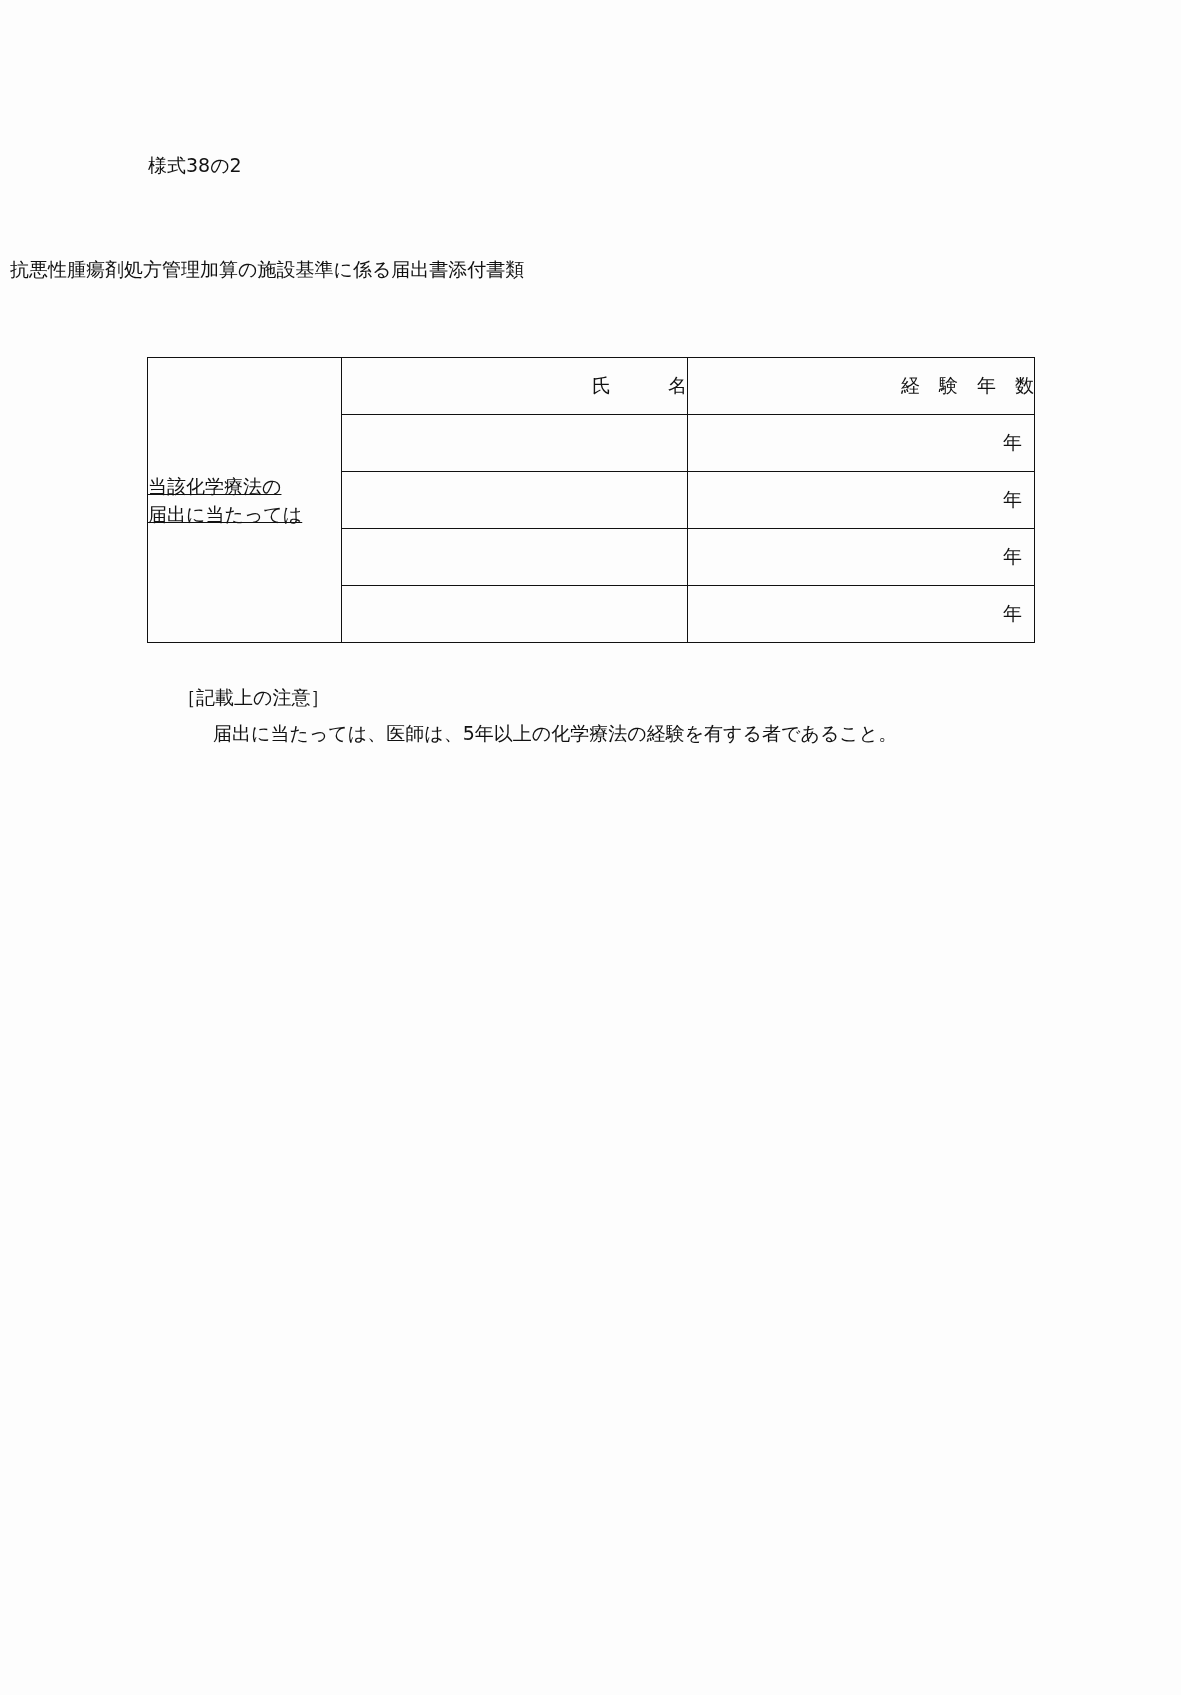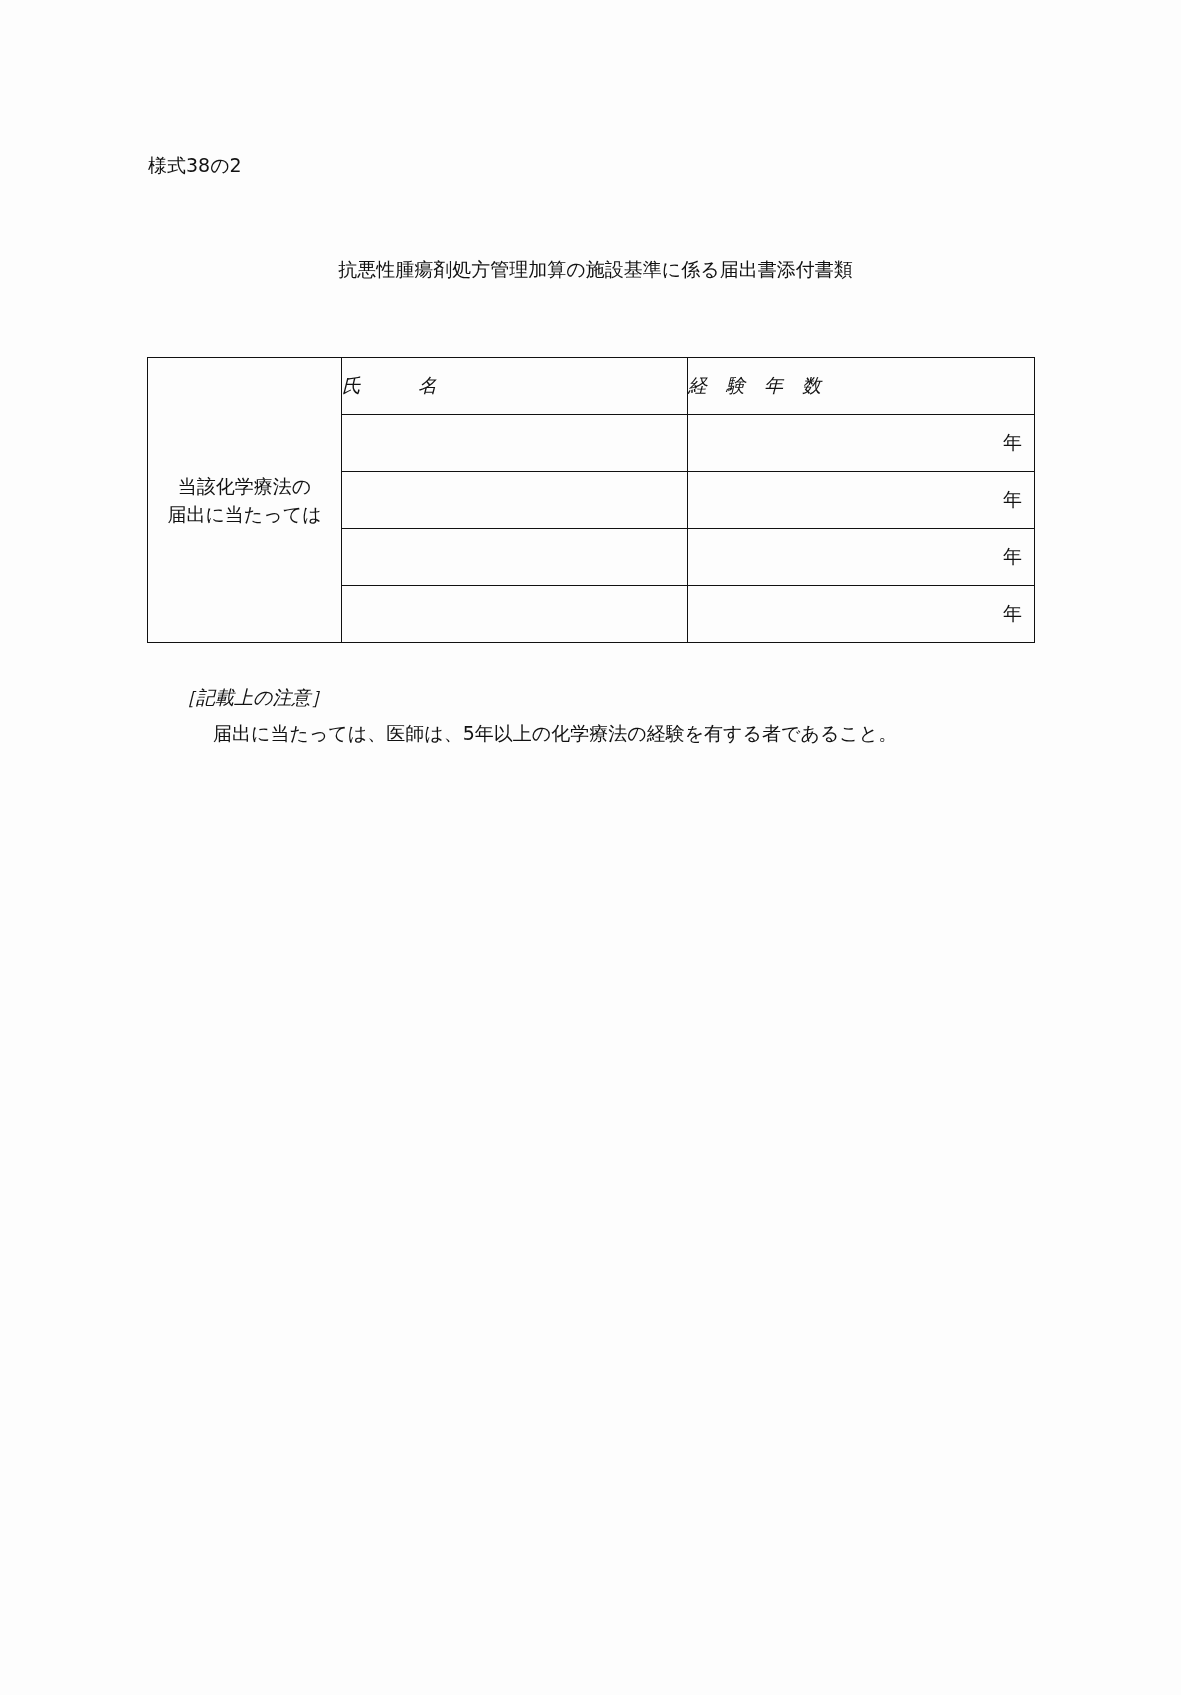--- a/index.html
+++ b/index.html
@@ -1,25 +1,25 @@
 <!DOCTYPE html>
 <html><head>
 <meta charset="utf-8">
 <style>
   html, body { margin: 0; padding: 0; }
   body { width: 1181px; height: 1695px; background: #fdfdfd; position: relative; font-family: "DejaVu Sans", "Liberation Sans", sans-serif; color: #111; overflow: hidden; }
   .form-no { position: absolute; left: 148px; top: 153px; font-size: 19px; }
-  .title { position: absolute; left: 0; width: 1181px; top: 257px; text-align: center; font-size: 19px; padding-left: 10px; box-sizing: border-box; }
+  .title { position: absolute; left: 0; width: 1181px; top: 257px; font-size: 19px; padding-left: 10px; box-sizing: border-box; }
   table.grid { position: absolute; left: 147px; top: 357px; width: 888px; border-collapse: collapse; }
   table.grid td { border: 1.5px solid #111; padding: 0; font-size: 19px; }
-  td.rowhead { width: 193px; text-align: center; line-height: 28px; vertical-align: middle; }
-  td.colhead { height: 56px; text-align: left; vertical-align: middle; font-style: italic; }
+  td.rowhead { width: 193px; line-height: 28px; vertical-align: middle; text-decoration: underline; }
+  td.colhead { height: 56px; text-align: right; vertical-align: middle; }
   td.name-cell { width: 345px; height: 56px; }
   td.years-cell { height: 56px; text-align: right; padding-right: 12px !important; vertical-align: middle; }
-  .notes-head { position: absolute; left: 177px; top: 685px; font-size: 19px; font-style: italic; }
+  .notes-head { position: absolute; left: 177px; top: 685px; font-size: 19px; }
   .notes-body { position: absolute; left: 213px; top: 721px; font-size: 19px; }
 </style>
 </head>
 <body>
 
 <div class="form-no">様式38の2</div>
 <div class="title">抗悪性腫瘍剤処方管理加算の施設基準に係る届出書添付書類</div>
 
 <table class="grid">
   <tbody>

